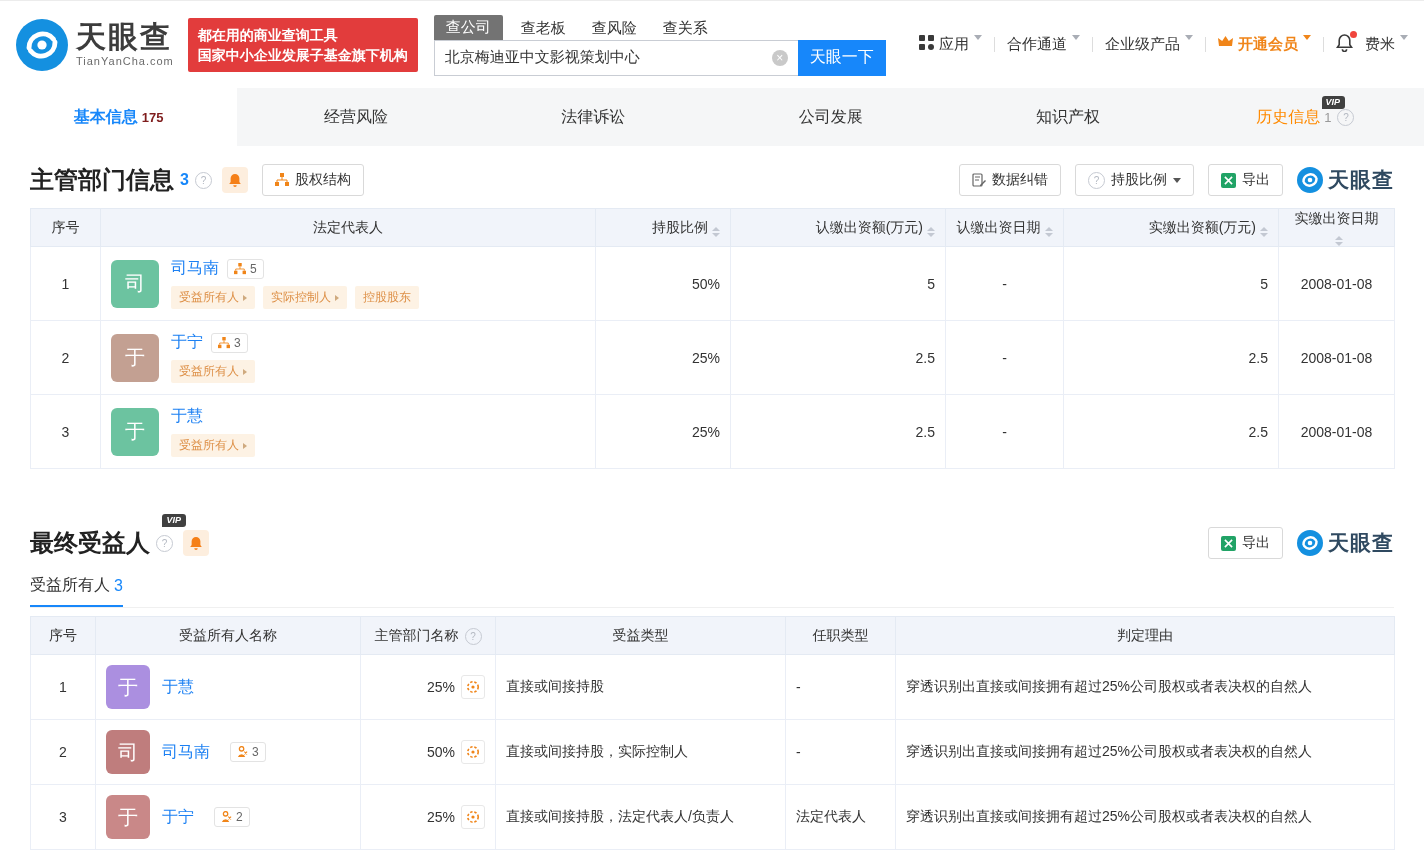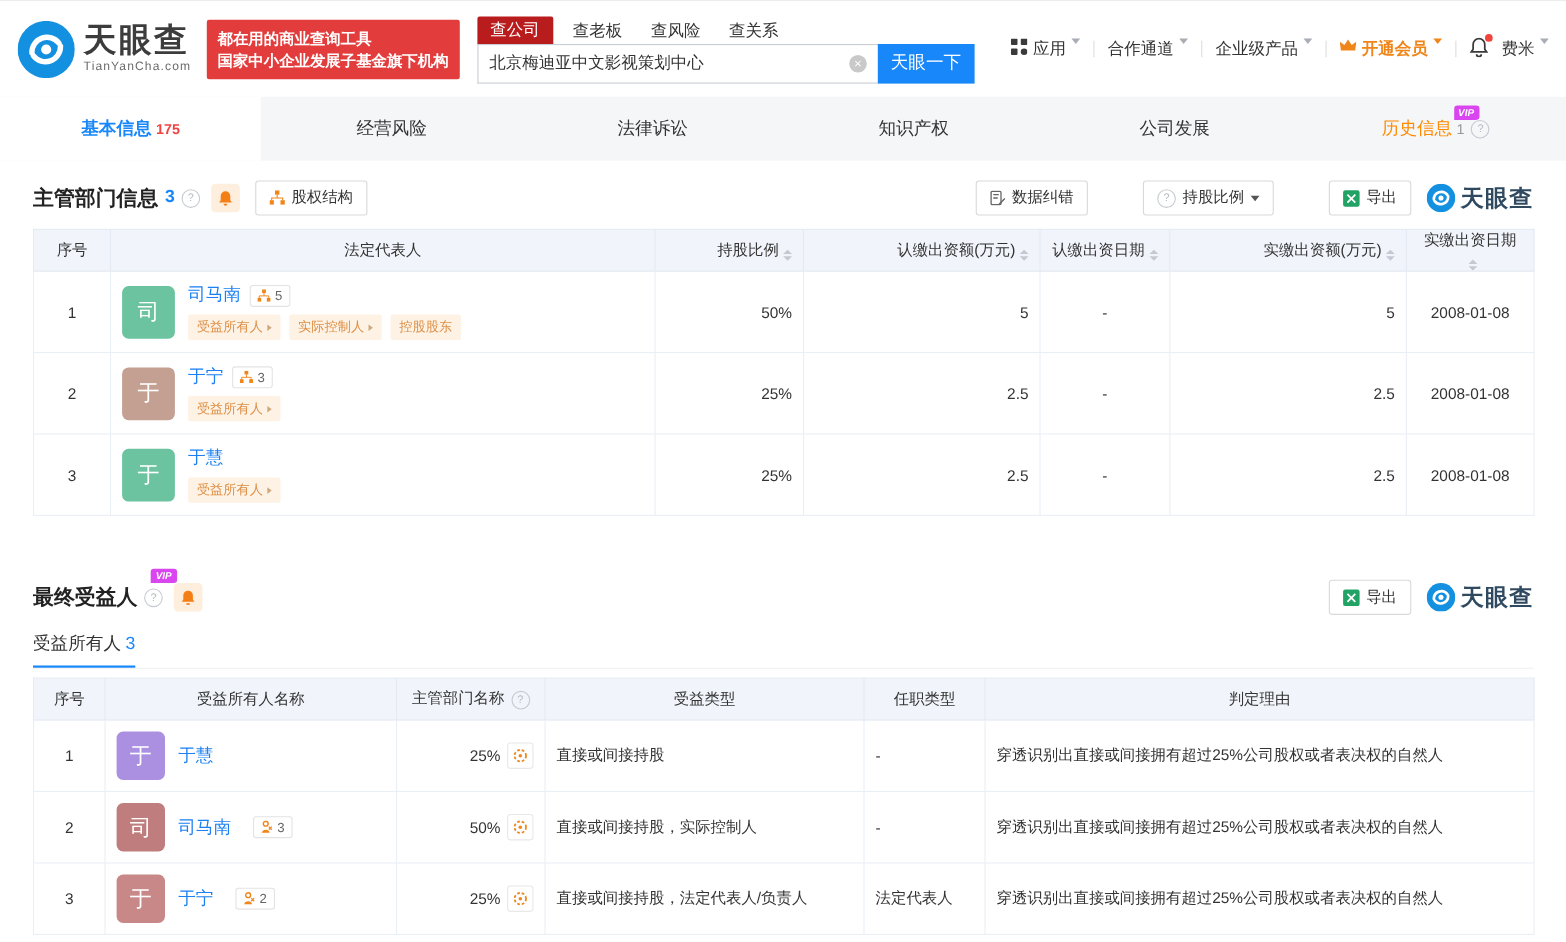--- a/index.html
+++ b/index.html
@@ -10,21 +10,21 @@
   .header{height:88px;display:flex;align-items:center;padding:0 16px;box-sizing:border-box;border-top:1px solid #ececec;}
   .logo{display:flex;align-items:center;gap:8px;}
   .logo-swirl{width:52px;height:52px;flex:0 0 auto;}
   .logo-txt .cn{font-size:30px;font-weight:bold;color:#3c3c3c;letter-spacing:2px;line-height:30px;}
   .logo-txt .en{font-size:11px;color:#6b6b6b;letter-spacing:1px;margin-top:3px;}
   .promo{background:#e23c3c;color:#fff;margin-left:14px;padding:7px 10px;border-radius:2px;
          font-size:14px;font-weight:bold;line-height:20px;white-space:nowrap;}
   .searchbox{margin-left:16px;width:452px;}
   .stabs{display:flex;align-items:flex-end;height:26px;}
   .stab{font-size:15px;color:#333;margin-right:26px;padding:2px 0;cursor:pointer;}
-  .stab.on{background:#b91c1c;color:#fff;padding:3px 12px;margin-right:18px;border-radius:2px 2px 0 0;}
+  .stab.on{background:#737373;color:#fff;padding:3px 12px;margin-right:18px;border-radius:2px 2px 0 0;}
   .srow{display:flex;height:36px;border-radius:11px;}
   .sinput{flex:1;border:1px solid #c9cdd4;border-right:none;display:flex;align-items:center;
           padding:0 10px;font-size:15px;color:#333;background:#fff;box-sizing:border-box;}
   .sinput .val{flex:1;}
   .clear-ic{width:16px;height:16px;border-radius:50%;background:#c9c9c9;color:#fff;font-size:12px;
             display:flex;align-items:center;justify-content:center;cursor:pointer;}
   .sbtn{width:88px;background:#1787fa;color:#fff;font-size:16px;border:none;cursor:pointer;}
   .hnav{margin-left:auto;display:flex;align-items:center;gap:12px;white-space:nowrap;}
   .hnav .item{display:flex;gap:5px;font-size:15px;color:#333;cursor:pointer;}
   .hnav .item.vip{color:#f08519;font-weight:bold;}
@@ -32,37 +32,37 @@
   .caret{width:0;height:0;border-left:4px solid transparent;border-right:4px solid transparent;
          border-top:5px solid #a9adb5;display:inline-block;}
   .bellwrap{position:relative;cursor:pointer;}
   .bell-dot{position:absolute;top:-3px;right:-4px;width:7px;height:7px;border-radius:50%;background:#f0453c;}
   
   .tabbar{height:58px;background:#f5f6f7;display:flex;}
   .ptab{flex:1;display:flex;align-items:center;justify-content:center;font-size:16px;color:#333;
         cursor:pointer;position:relative;}
   .ptab .cnt{font-size:13px;color:#999;margin-left:4px;}
   .ptab.active{background:#fff;color:#1787fa;font-weight:bold;}
-  .ptab.active .cnt{color:#ef4444;}
+  .ptab.active .cnt{color:#7f1d1d;}
   .ptab.orange{color:#ff8a00;}
-  .vipbadge{display:inline-block;background:#d946ef;color:#fff;font-size:9px;font-style:italic;
+  .vipbadge{display:inline-block;background:#404040;color:#fff;font-size:9px;font-style:italic;
             font-weight:bold;padding:1px 5px 1px 4px;border-radius:3px 3px 3px 0;line-height:11px;}
   .ptab .vip-pos{position:absolute;top:8px;margin-left:56px;}
   
   .wrap{padding:0 30px;}
   .sec-head{display:flex;align-items:center;margin-top:14px;height:40px;}
-  .sec-title{font-size:19px;font-weight:bold;color:#222;}
+  .sec-title{font-size:24px;font-weight:bold;color:#222;}
   .sec-cnt{color:#1787fa;font-size:16px;font-weight:bold;margin-left:6px;}
   .help-ic{width:15px;height:15px;border:1px solid #c6cad2;border-radius:50%;color:#b4b9c2;
            font-size:10px;display:inline-flex;align-items:center;justify-content:center;
            margin-left:6px;cursor:pointer;flex:0 0 auto;}
   .bell-box{width:26px;height:26px;background:#fdeede;border-radius:4px;display:flex;align-items:center;
             justify-content:center;margin-left:10px;cursor:pointer;}
   .btn{display:inline-flex;align-items:center;gap:6px;border:1px solid #d9d9d9;border-radius:3px;
-       background:#fff;height:32px;padding:0 12px;font-size:14px;color:#333;cursor:pointer;box-sizing:border-box;margin-left:36px;}
+       background:#fff;height:32px;padding:0 12px;font-size:14px;color:#333;cursor:pointer;box-sizing:border-box;}
   .equity-btn{margin-left:14px;}
   .sec-actions{margin-left:auto;display:flex;align-items:center;gap:14px;}
   .wm{display:flex;align-items:center;gap:5px;}
   .wm .wm-swirl{width:26px;height:26px;}
   .wm .wm-txt{font-size:21px;font-weight:bold;color:#2f4960;letter-spacing:1px;}
   .dd-caret{width:0;height:0;border-left:4px solid transparent;border-right:4px solid transparent;
             border-top:5px solid #555;display:inline-block;}
   .xls{width:15px;height:15px;background:#21a366;border-radius:2px;display:inline-flex;
        align-items:center;justify-content:center;}
   
@@ -187,24 +187,24 @@
     <span>基本信息</span>
     <span class="cnt">175</span>
   </div>
   <div class="ptab">
     <span>经营风险</span>
   </div>
   <div class="ptab">
     <span>法律诉讼</span>
   </div>
   <div class="ptab">
+    <span>公司发展</span>
+  </div>
+  <div class="ptab">
     <span>知识产权</span>
-  </div>
-  <div class="ptab">
-    <span>公司发展</span>
   </div>
   <div class="ptab orange">
     <span class="vipbadge vip-pos">VIP</span>
     <span>历史信息</span>
     <span class="cnt">1</span>
     <span class="help-ic">?</span>
   </div>
 </div>
 
 <div class="wrap">

